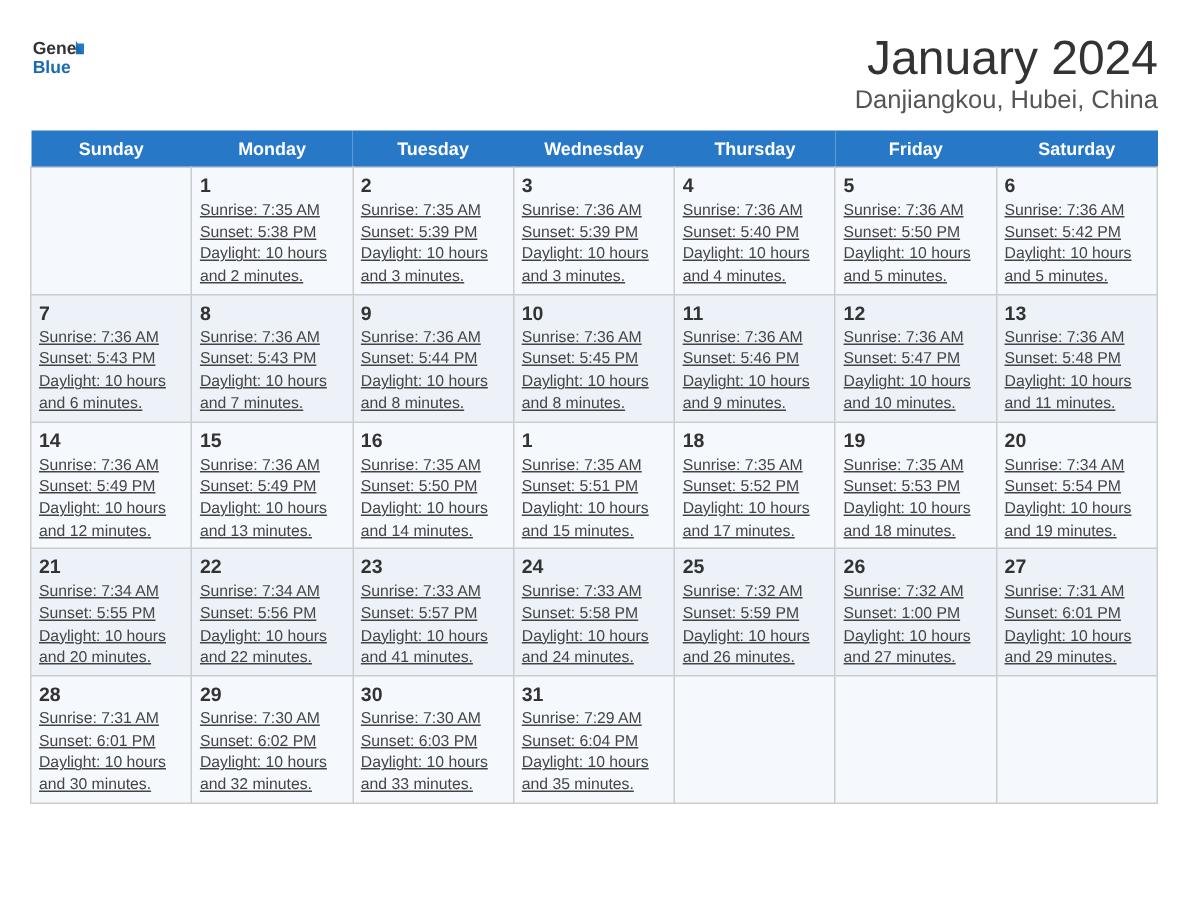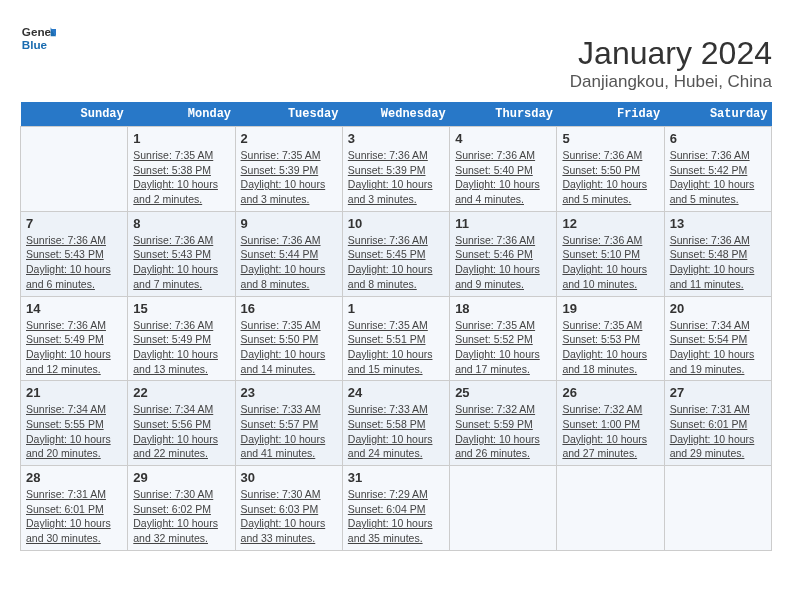--- a/index.html
+++ b/index.html
@@ -20,44 +20,42 @@
       display: flex;
       align-items: center;
       gap: 4px;
     }
     .logo-icon {
       width: 36px;
       height: 36px;
     }
     .title-block {
       text-align: right;
-      margin-top: 15px;
     }
     .calendar-title {
       font-size: 32px;
       font-weight: normal;
       color: #333;
     }
     .calendar-subtitle {
       font-size: 17px;
       color: #555;
     }
     table {
       width: 100%;
       border-collapse: collapse;
       font-size: 11px;
     }
     thead tr th {
       background: #2878c8;
       color: #fff;
       padding: 5px 4px;
-      text-align: right;
+      text-align: center;
       font-size: 12px;
       font-weight: bold;
-      font-family: Liberation Mono, monospace;
     }
     tbody tr td {
       border: 1px solid #ccc;
       vertical-align: top;
       padding: 4px 5px;
       width: calc(100% / 7);
       min-height: 80px;
       height: 80px;
     }
     tbody tr td.empty {
@@ -157,21 +155,21 @@
         <td>
           <span class="day-num">10</span>
           <div class="day-info"><span>Sunrise: 7:36 AM</span><br><span>Sunset: 5:45 PM</span><br><span>Daylight: 10 hours</span><br><span>and 8 minutes.</span><br></div>
         </td>
         <td>
           <span class="day-num">11</span>
           <div class="day-info"><span>Sunrise: 7:36 AM</span><br><span>Sunset: 5:46 PM</span><br><span>Daylight: 10 hours</span><br><span>and 9 minutes.</span><br></div>
         </td>
         <td>
           <span class="day-num">12</span>
-          <div class="day-info"><span>Sunrise: 7:36 AM</span><br><span>Sunset: 5:10 PM</span><br><span>Daylight: 10 hours</span><br><span>and 10 minutes.</span><br></div>
+          <div class="day-info"><span>Sunrise: 7:36 AM</span><br><span>Sunset: 5:47 PM</span><br><span>Daylight: 10 hours</span><br><span>and 10 minutes.</span><br></div>
         </td>
         <td>
           <span class="day-num">13</span>
           <div class="day-info"><span>Sunrise: 7:36 AM</span><br><span>Sunset: 5:48 PM</span><br><span>Daylight: 10 hours</span><br><span>and 11 minutes.</span><br></div>
         </td>
       </tr>
       <tr>
         <td>
           <span class="day-num">14</span>
           <div class="day-info"><span>Sunrise: 7:36 AM</span><br><span>Sunset: 5:49 PM</span><br><span>Daylight: 10 hours</span><br><span>and 12 minutes.</span><br></div>

